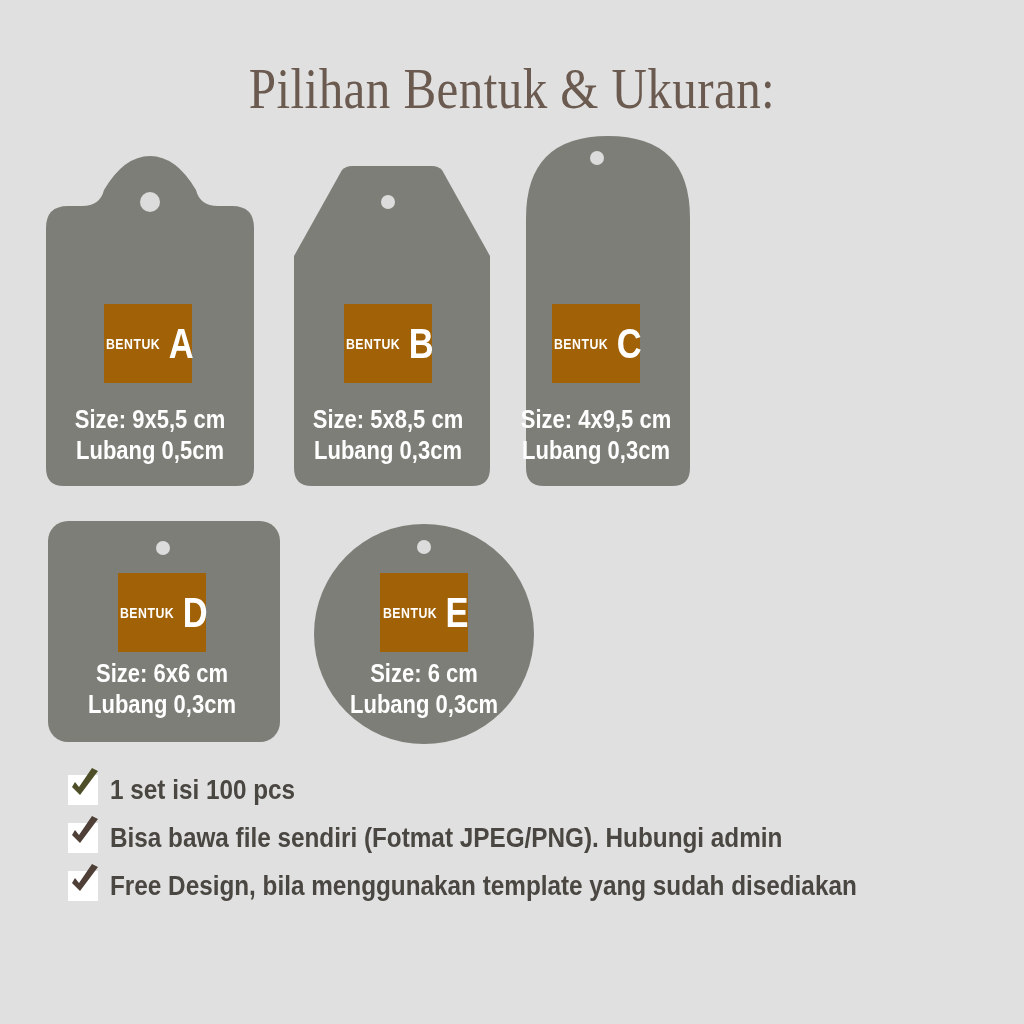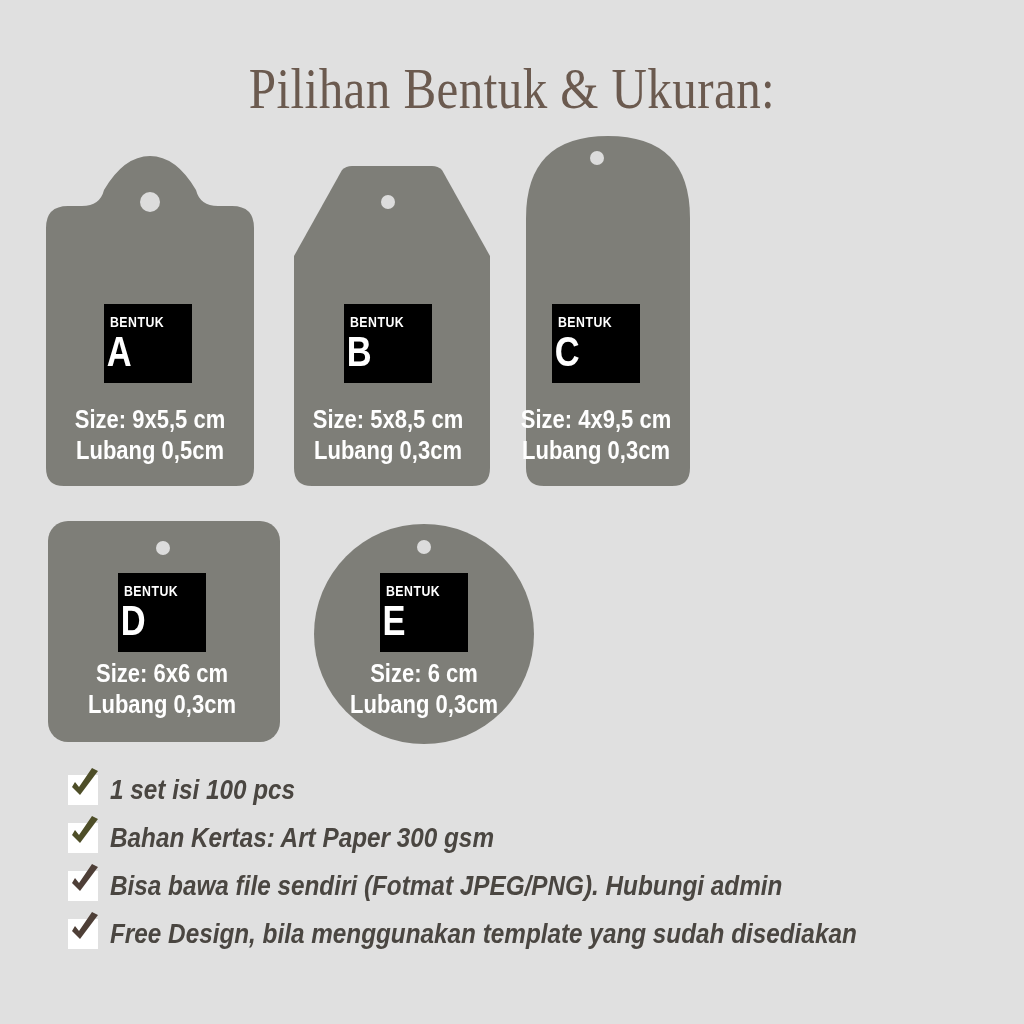--- a/index.html
+++ b/index.html
@@ -46,24 +46,24 @@
     width: 1024px;
     height: 1024px;
     pointer-events: none;
   }
   .tags-svg .tag-body { fill: #7e7e78; }
   .tags-svg .tag-hole { fill: #dcdcdc; }
 
   
   .badge {
     position: absolute;
-    background: #000000;
+    background: #a16207;
     display: flex;
-    flex-direction: column;
-    align-items: flex-start;
+    flex-direction: row;
+    align-items: center;
     justify-content: center;
     color: #ffffff;
   }
   .badge-word {
     font-size: 15px;
     font-weight: bold;
     letter-spacing: 0.6px;
     line-height: 16px;
     transform: scaleX(0.82);
     white-space: nowrap;
@@ -92,21 +92,20 @@
   .features {
     position: absolute;
     left: 68px;
     top: 750px;
     width: 930px;
   }
   .feature-row {
     display: flex;
     align-items: center;
     height: 48px;
-    font-style: italic;
   }
   .check-box {
     width: 30px;
     height: 30px;
     background: #ffffff;
     position: relative;
     flex: 0 0 auto;
     margin-right: 12px;
   }
   .check-box svg {
@@ -244,28 +243,20 @@
 
     <div class="feature-row">
       <span class="check-box">
         <svg viewBox="0 0 38 38">
             <path d="M7 20 L15 28 L33 4 L27 1 L14 20 L10 15 Z" fill="#4e4e28"></path>
           </svg>
       </span>
       <span class="feature-text">1 set isi 100 pcs</span>
     </div>
 
-    <div class="feature-row">
-      <span class="check-box">
-        <svg viewBox="0 0 38 38">
-            <path d="M7 20 L15 28 L33 4 L27 1 L14 20 L10 15 Z" fill="#4e4e28"></path>
-          </svg>
-      </span>
-      <span class="feature-text">Bahan Kertas: Art Paper 300 gsm</span>
-    </div>
 
 
     <div class="feature-row">
       <span class="check-box">
         <svg viewBox="0 0 38 38">
             <path d="M7 20 L15 28 L33 4 L27 1 L14 20 L10 15 Z" fill="#4e3f37"></path>
           </svg>
       </span>
       <span class="feature-text">Bisa bawa file sendiri (Fotmat JPEG/PNG). Hubungi admin</span>
     </div>

